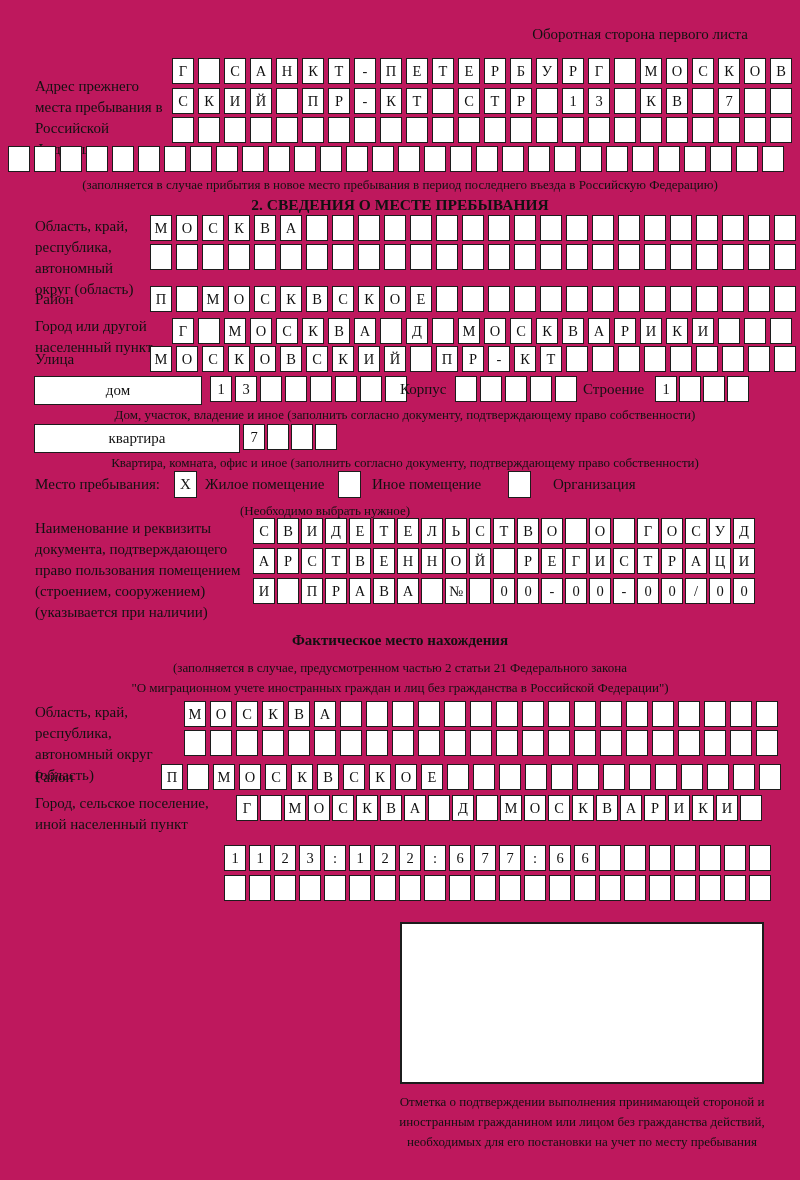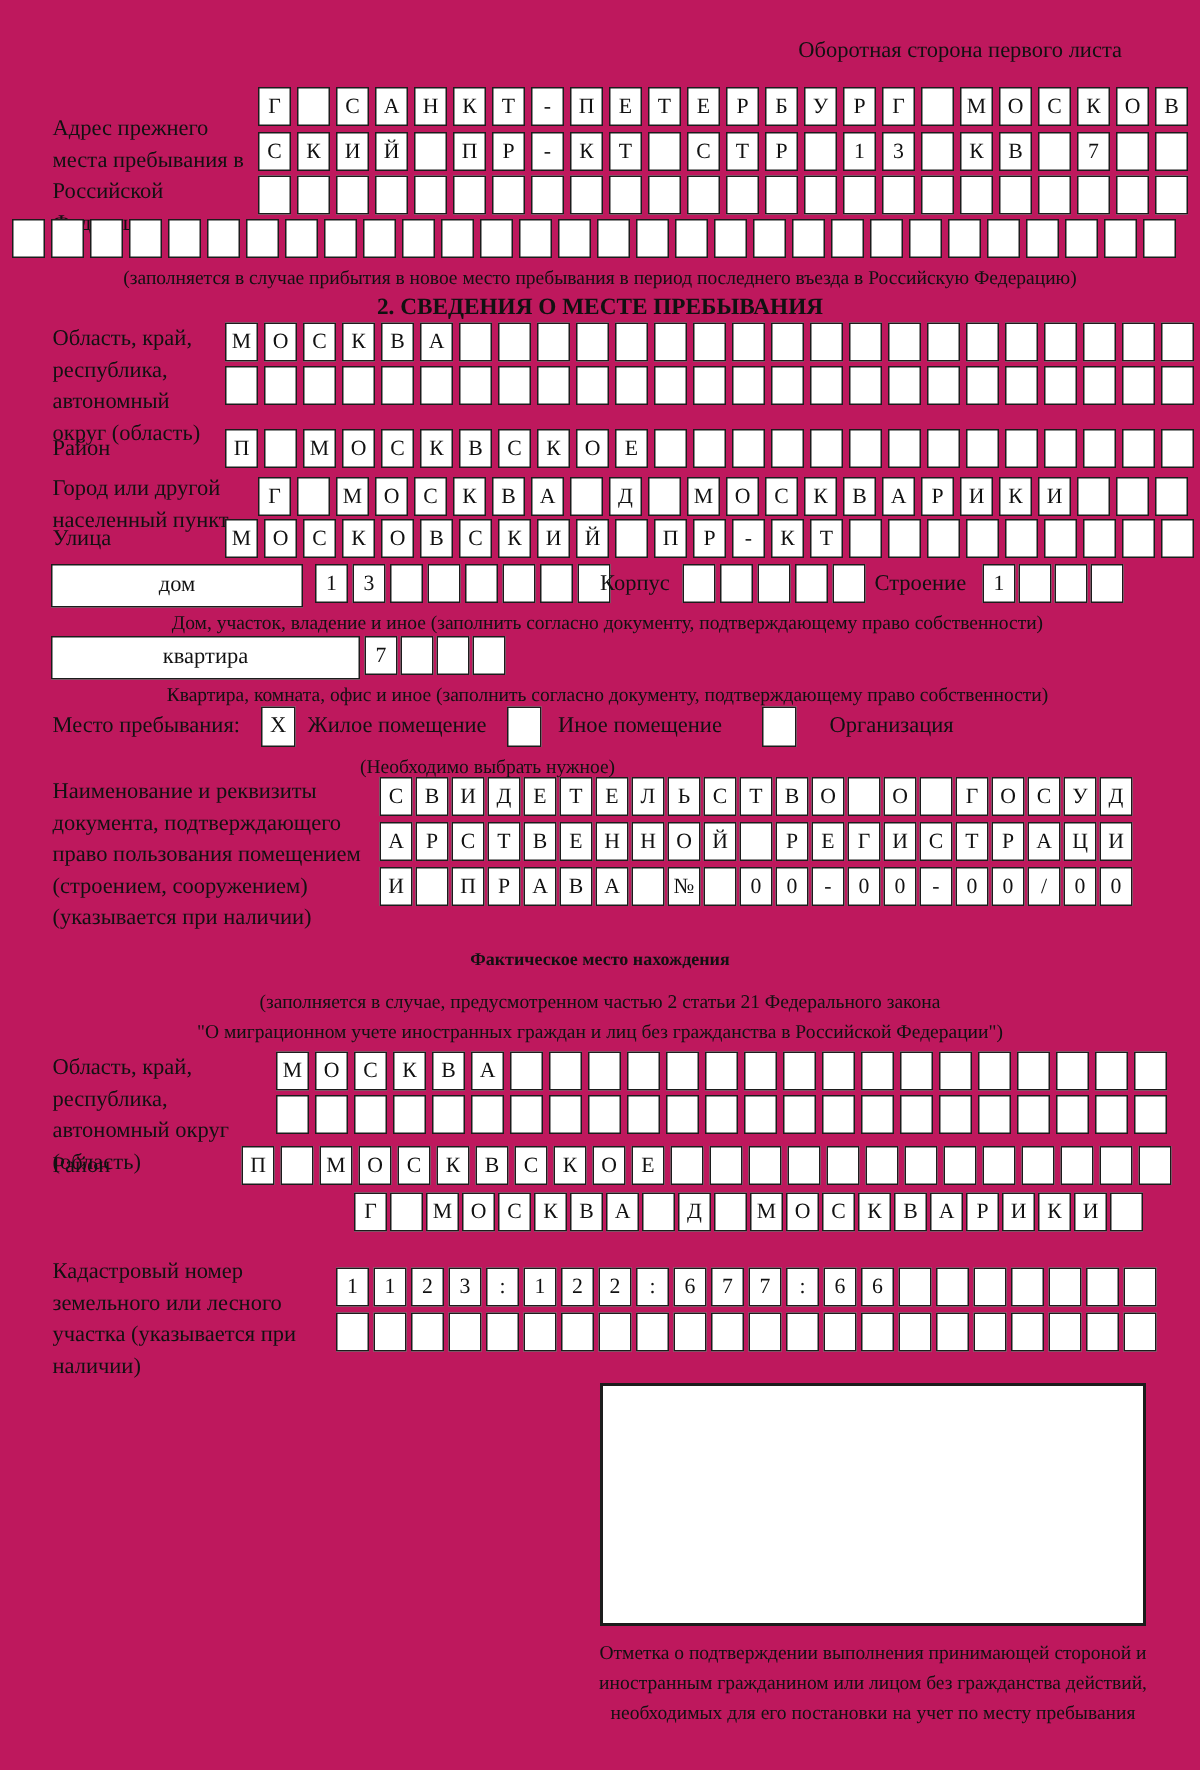--- a/index.html
+++ b/index.html
@@ -409,21 +409,21 @@
       <span class="cb">0</span>
       <span class="cb">0</span>
       <span class="cb">-</span>
       <span class="cb">0</span>
       <span class="cb">0</span>
       <span class="cb">/</span>
       <span class="cb">0</span>
       <span class="cb">0</span>
     </div>
 
-  <div class="abs bold center" style="top:632px;left:0;width:100%;font-size:12px;">Фактическое место нахождения</div>
+  <div class="abs bold center" style="top:632px;left:0;width:100%;font-size:15px;">Фактическое место нахождения</div>
   <div class="abs capc" style="top:658px;left:0;">(заполняется в случае, предусмотренном частью 2 статьи 21 Федерального закона</div>
   <div class="abs capc" style="top:678px;left:0;">"О миграционном учете иностранных граждан и лиц без гражданства в Российской Федерации")</div>
 
   <div class="abs lbl" style="top:702px;left:35px;width:150px;">Область, край, республика, автономный округ (область)</div>
   <div class="abs boxrow" style="top:701px;left:184px;">
       <span class="cb">М</span>
       <span class="cb">О</span>
       <span class="cb">С</span>
       <span class="cb">К</span>
       <span class="cb">В</span>
@@ -493,20 +493,21 @@
       <span class="cb"></span>
       <span class="cb"></span>
       <span class="cb"></span>
       <span class="cb"></span>
       <span class="cb"></span>
       <span class="cb"></span>
       <span class="cb"></span>
       <span class="cb"></span>
     </div>
 
+  <div class="abs lbl" style="top:793px;left:35px;width:196px;">Город, сельское поселение, иной населенный пункт</div>
   <div class="abs boxrow g2" style="top:795px;left:236px;">
       <span class="cb">Г</span>
       <span class="cb"></span>
       <span class="cb">М</span>
       <span class="cb">О</span>
       <span class="cb">С</span>
       <span class="cb">К</span>
       <span class="cb">В</span>
       <span class="cb">А</span>
       <span class="cb"></span>
@@ -518,21 +519,20 @@
       <span class="cb">К</span>
       <span class="cb">В</span>
       <span class="cb">А</span>
       <span class="cb">Р</span>
       <span class="cb">И</span>
       <span class="cb">К</span>
       <span class="cb">И</span>
       <span class="cb"></span>
     </div>
 
-  <div class="abs lbl" style="top:838px;left:35px;width:178px;">Кадастровый номер земельного или лесного участка (указывается при наличии)</div>
   <div class="abs boxrow g3" style="top:845px;left:224px;">
       <span class="cb">1</span>
       <span class="cb">1</span>
       <span class="cb">2</span>
       <span class="cb">3</span>
       <span class="cb">:</span>
       <span class="cb">1</span>
       <span class="cb">2</span>
       <span class="cb">2</span>
       <span class="cb">:</span>

